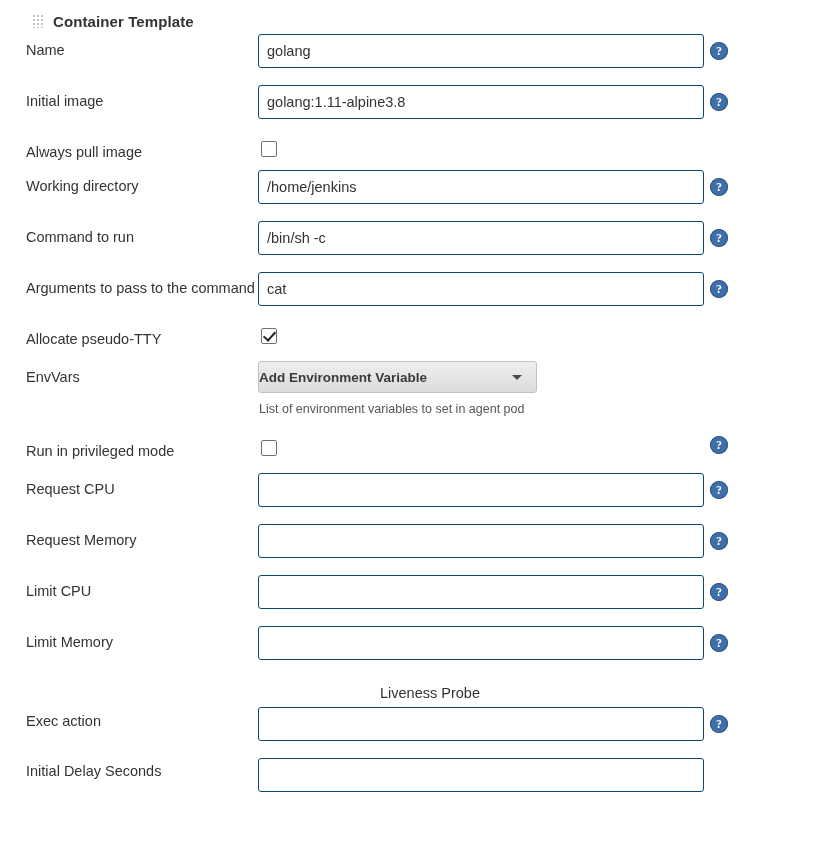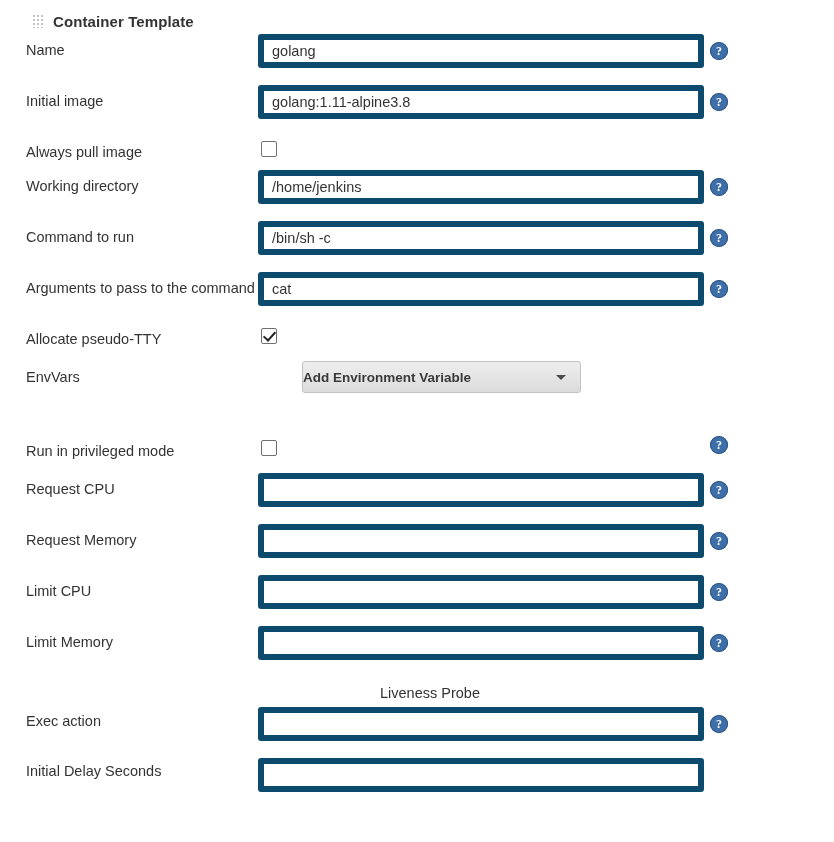--- a/index.html
+++ b/index.html
@@ -71,21 +71,21 @@
   }
   .row-field {
     flex: 0 0 auto;
     position: relative;
   }
 
   input.text {
     width: 446px;
     height: 34px;
     box-sizing: border-box;
-    border: 6px solid #0c4a6e;
+    border: 1px solid #0c4a6e;
     border-radius: 3px;
     padding: 4px 8px;
     font-family: "Liberation Sans", sans-serif;
     font-size: 14.5px;
     color: #333;
     background: #fff;
     outline: none;
   }
 
   
@@ -236,27 +236,28 @@
     </div>
   </div>
 
   <div class="row" style="min-height:34px">
     <div class="row-label">Allocate pseudo-TTY</div>
     <div class="row-field">
       <div class="cbox checked"></div>
     </div>
   </div>
 
-  <div class="row" style="min-height:74px; padding-top:4px;gap:44px;">
+  <div class="row" style="min-height:74px; padding-top:4px;">
     <div class="row-label">EnvVars</div>
     <div class="row-field">
       <div class="dropdown">
         <span class="dd-label">Add Environment Variable</span>
         <span class="caret"></span>
       </div>
+      <div class="dd-hint">List of environment variables to set in agent pod</div>
     </div>
   </div>
 
   <div class="row" style="min-height:38px">
     <div class="row-label">Run in privileged mode</div>
     <div class="row-field">
       <div class="cbox"></div>
       <span class="help" style="left:452px; top:1px;">?</span>
     </div>
   </div>

